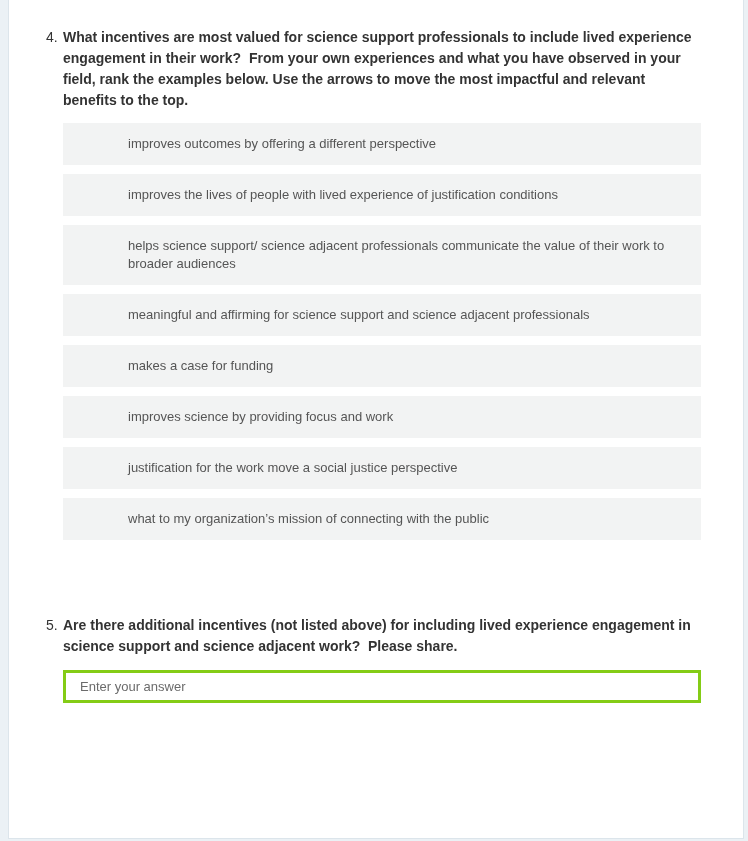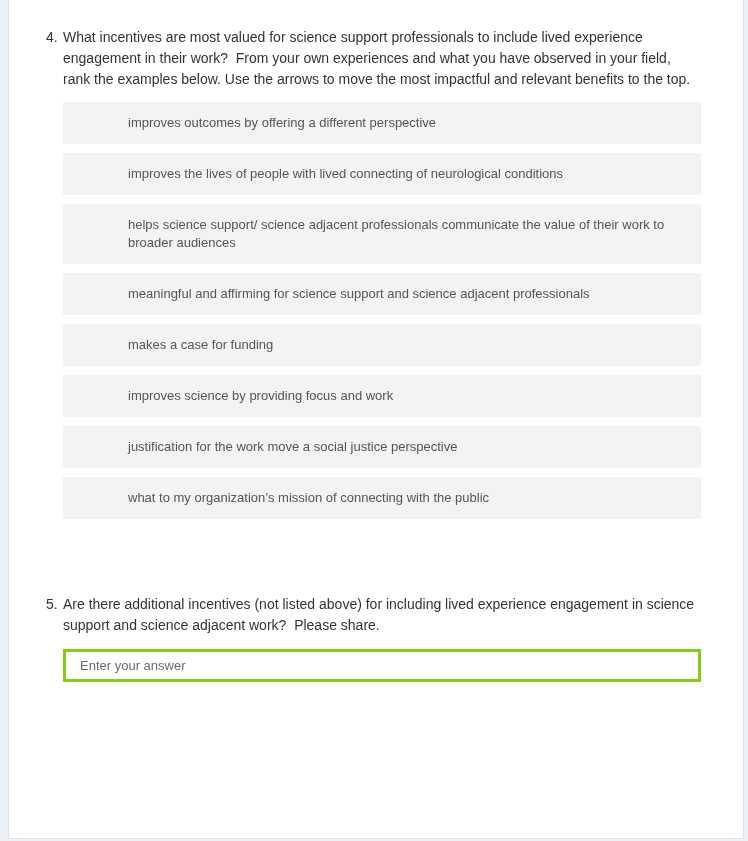--- a/index.html
+++ b/index.html
@@ -35,20 +35,21 @@
     color: #333333;
   }
   .q-body {
     width: 638px;
   }
   .q-text {
     font-size: 14px;
     line-height: 21px;
     color: #333333;
     white-space: pre-wrap;
+    font-weight: bold;
   }
   .rank-list {
     margin-top: 12px;
   }
   .rank-item {
     box-sizing: border-box;
     width: 638px;
     min-height: 42px;
     background: #f2f3f3;
     margin-bottom: 9px;
@@ -96,21 +97,21 @@
         <span class="q-num">4.</span>
         <div class="q-body">
           <div class="q-text">What incentives are most valued for science support professionals to include lived experience engagement in their work?  From your own experiences and what you have observed in your field, rank the examples below. Use the arrows to move the most impactful and relevant benefits to the top.</div>
           <div class="rank-list">
 
               <div class="rank-item">
                 <span class="rank-item-label">improves outcomes by offering a different perspective</span>
               </div>
 
               <div class="rank-item">
-                <span class="rank-item-label">improves the lives of people with lived connecting of neurological conditions</span>
+                <span class="rank-item-label">improves the lives of people with lived experience of justification conditions</span>
               </div>
 
               <div class="rank-item">
                 <span class="rank-item-label">helps science support/ science adjacent professionals communicate the value of their work to broader audiences</span>
               </div>
 
               <div class="rank-item">
                 <span class="rank-item-label">meaningful and affirming for science support and science adjacent professionals</span>
               </div>
 

